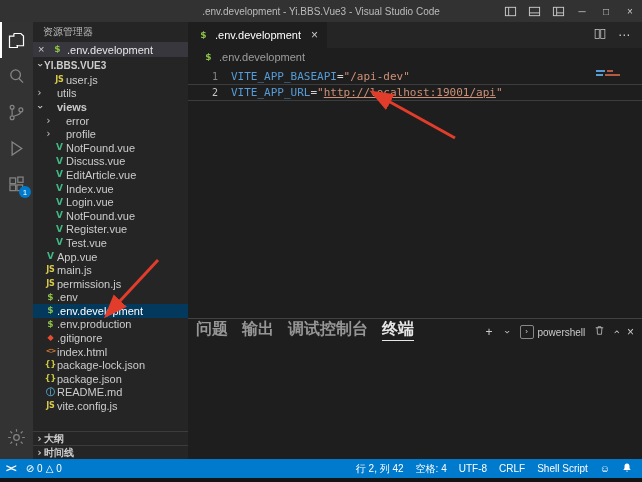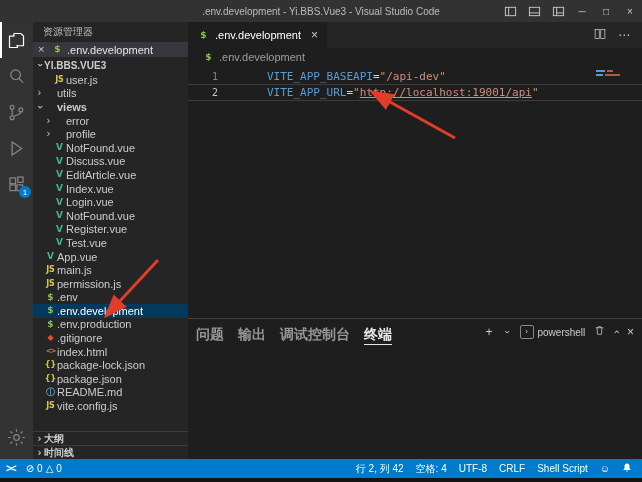--- a/index.html
+++ b/index.html
@@ -51,32 +51,32 @@
   .tab-close{color:#cccccc;margin-left:5px;font-size:12px;line-height:1;}
   .tab-actions{margin-left:auto;display:flex;align-items:center;gap:12px;padding-right:12px;color:#cccccc;}
   .breadcrumb{height:18px;flex:none;display:flex;align-items:center;gap:4px;padding-left:14px;font-size:11px;color:#9d9d9d;}
   .editor{flex:1;position:relative;padding-top:3px;font-family:"DejaVu Sans Mono","Liberation Mono",monospace;
     font-size:11px;overflow:hidden;}
   .code-line{display:flex;align-items:center;height:15px;}
   .code-line.current{border-top:1px solid #3c3c3c;border-bottom:1px solid #3c3c3c;}
   .code-line.current .lnum{color:#c6c6c6;}
   .lnum{width:30px;flex:none;text-align:right;padding-right:13px;color:#858585;font-size:10px;}
   .ltokens{white-space:pre;}
-  .tok-var{color:#569cd6;margin-left:36px;}
+  .tok-var{color:#569cd6;}
   .tok-op{color:#d4d4d4;}
   .tok-str{color:#ce9178;}
   .tok-link{color:#ce9178;text-decoration:underline;}
   .minimap{position:absolute;top:2px;right:2px;width:46px;}
   .mm-line{height:2px;margin:2px 0 2px 2px;display:flex;gap:2px;}
   .mm-b{background:#569cd6;height:2px;display:inline-block;}
   .mm-o{background:#b35a43;height:2px;display:inline-block;}
   
   .panel{height:140px;flex:none;border-top:1px solid #414141;display:flex;flex-direction:column;background:#1e1e1e;}
   .panel-header{height:26px;flex:none;display:flex;align-items:center;padding:0 8px;}
-  .panel-tabs{display:flex;gap:14px;height:100%;align-items:flex-end;font-size:14px;color:#969696;}
+  .panel-tabs{display:flex;gap:14px;height:100%;align-items:flex-start;font-size:16px;color:#969696;}
   .panel-tab{display:flex;align-items:center;border-bottom:1px solid transparent;font-weight:bold;}
   .panel-tab.active{color:#e7e7e7;border-bottom-color:#e7e7e7;}
   .panel-actions{margin-left:auto;display:flex;align-items:center;gap:9px;color:#cccccc;font-size:12px;}
   .shell-select{display:flex;align-items:center;gap:4px;font-size:10px;color:#cccccc;}
   .ps-icon{display:inline-flex;align-items:center;justify-content:center;width:12px;height:12px;border:1px solid #888;
     border-radius:2px;font-size:8px;line-height:1;color:#cccccc;}
   .chev-up{display:inline-block;transform:rotate(-90deg);font-size:11px;}
   .terminal{flex:1;padding:7px 10px;font-family:"DejaVu Sans Mono","Liberation Mono",monospace;font-size:11px;color:#cccccc;}
   
   .statusbar{height:19px;background:#007acc;flex:none;display:flex;align-items:center;color:#ffffff;font-size:10px;}

